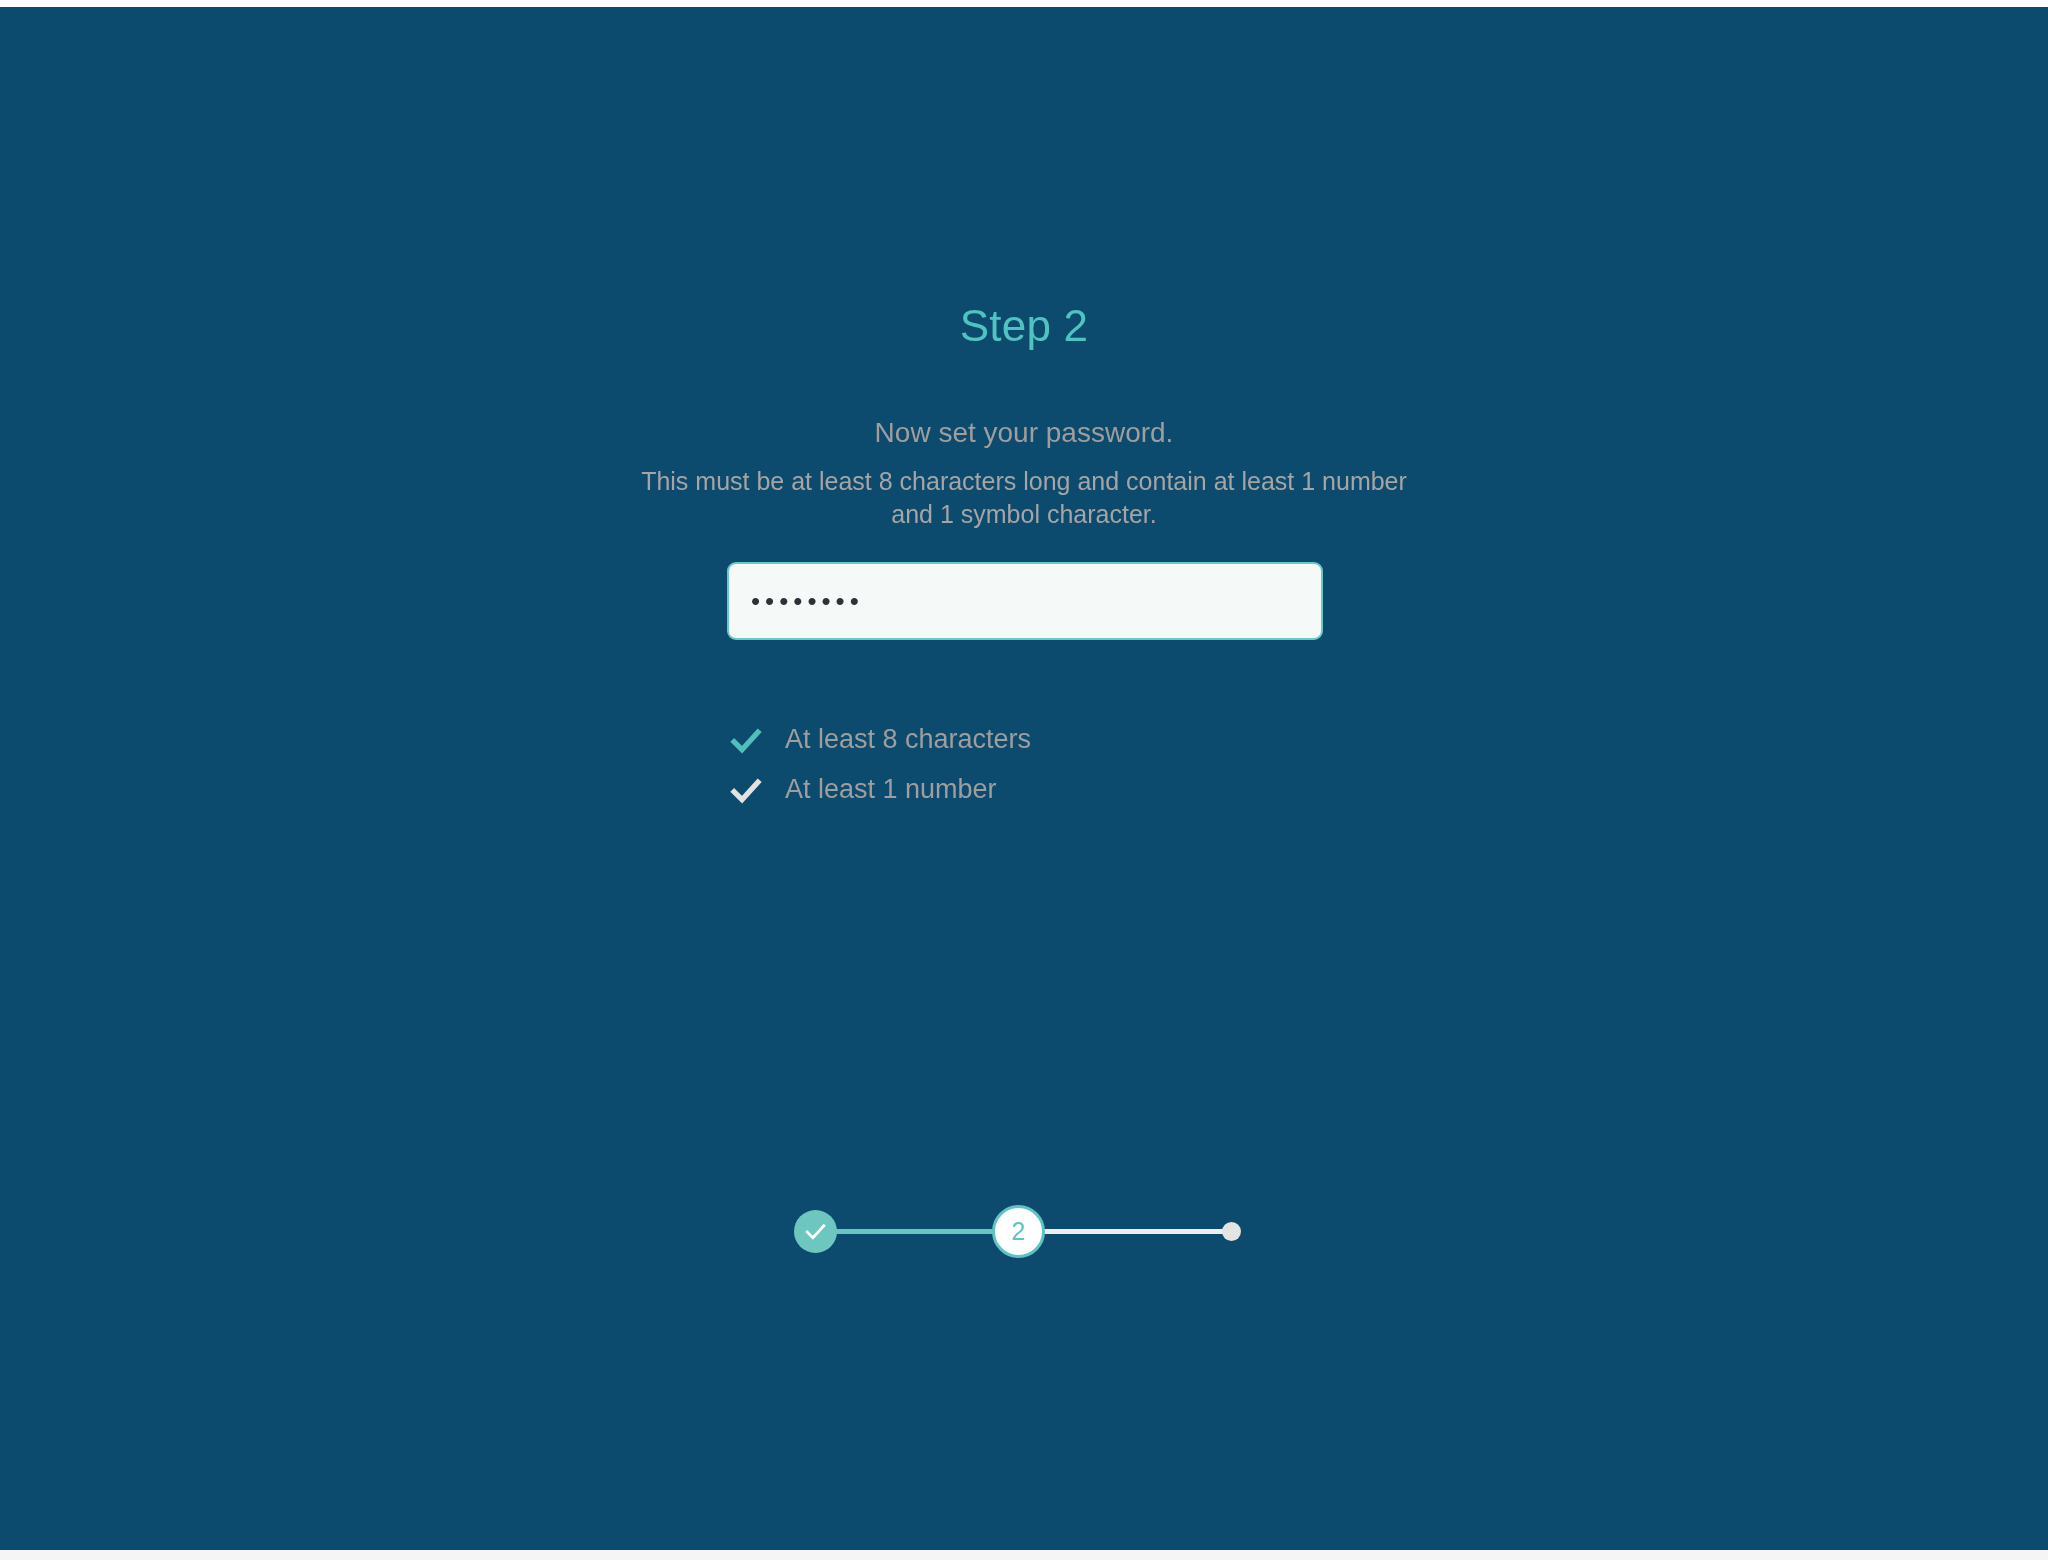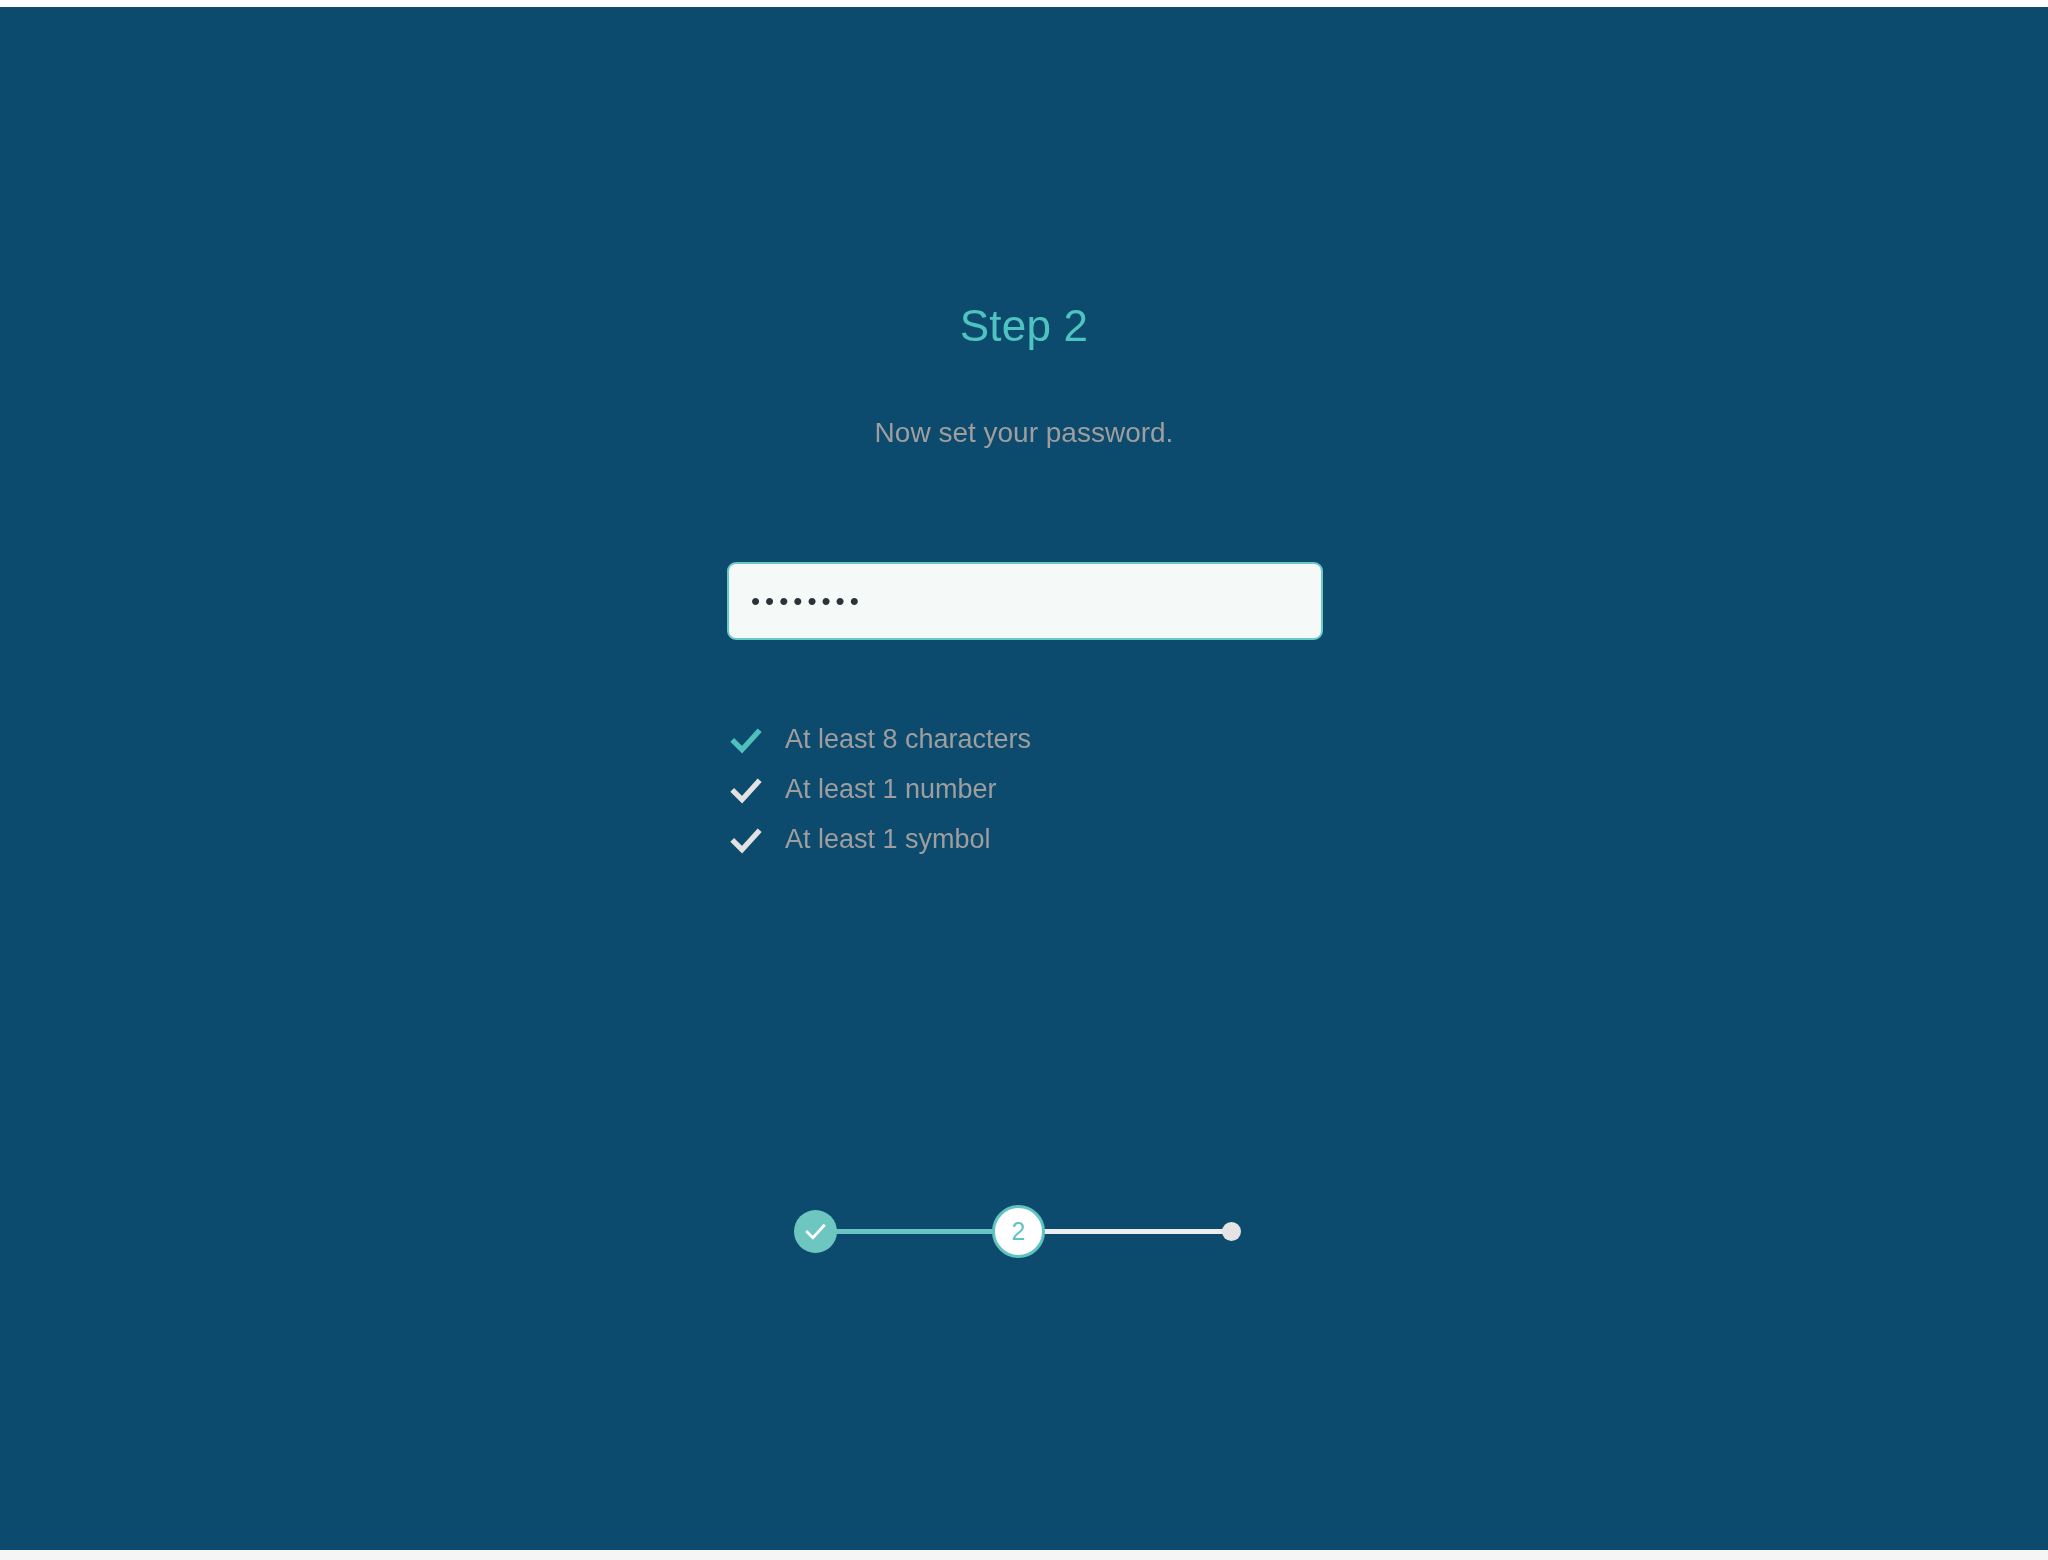--- a/index.html
+++ b/index.html
@@ -240,20 +240,24 @@
 <body>
 
 <div class="page">
 
   <div class="wizard">
 
     <div class="step-title">Step 2</div>
 
     <div class="subtitle">Now set your password.</div>
 
+    <div class="hint">
+      <span>This must be at least 8 characters long and contain</span>
+      <span>at least 1 number and 1 symbol character.</span>
+    </div>
 
     <div class="field-wrap">
       <input class="password-input" type="text" readonly="" value="••••••••" style="">
     </div>
 
     <div class="checklist">
 
       <div class="check-item done">
         <svg class="check-icon" viewBox="0 0 24 24">
           <path d="M4.5 12.5 L9.5 17.5 L19.5 6.5"></path>
@@ -261,26 +265,20 @@
         <span class="check-text">At least 8 characters</span>
       </div>
 
       <div class="check-item todo">
         <svg class="check-icon" viewBox="0 0 24 24">
           <path d="M4.5 12.5 L9.5 17.5 L19.5 6.5"></path>
         </svg>
         <span class="check-text">At least 1 number</span>
       </div>
 
-      <div class="check-item todo">
-        <svg class="check-icon" viewBox="0 0 24 24">
-          <path d="M4.5 12.5 L9.5 17.5 L19.5 6.5"></path>
-        </svg>
-        <span class="check-text">At least 1 symbol</span>
-      </div>
 
     </div>
 
 
     <div class="stepper">
       <div class="stepper-track track-done"></div>
       <div class="stepper-track track-todo"></div>
 
       <div class="node node-complete">
         <svg viewBox="0 0 24 24">

